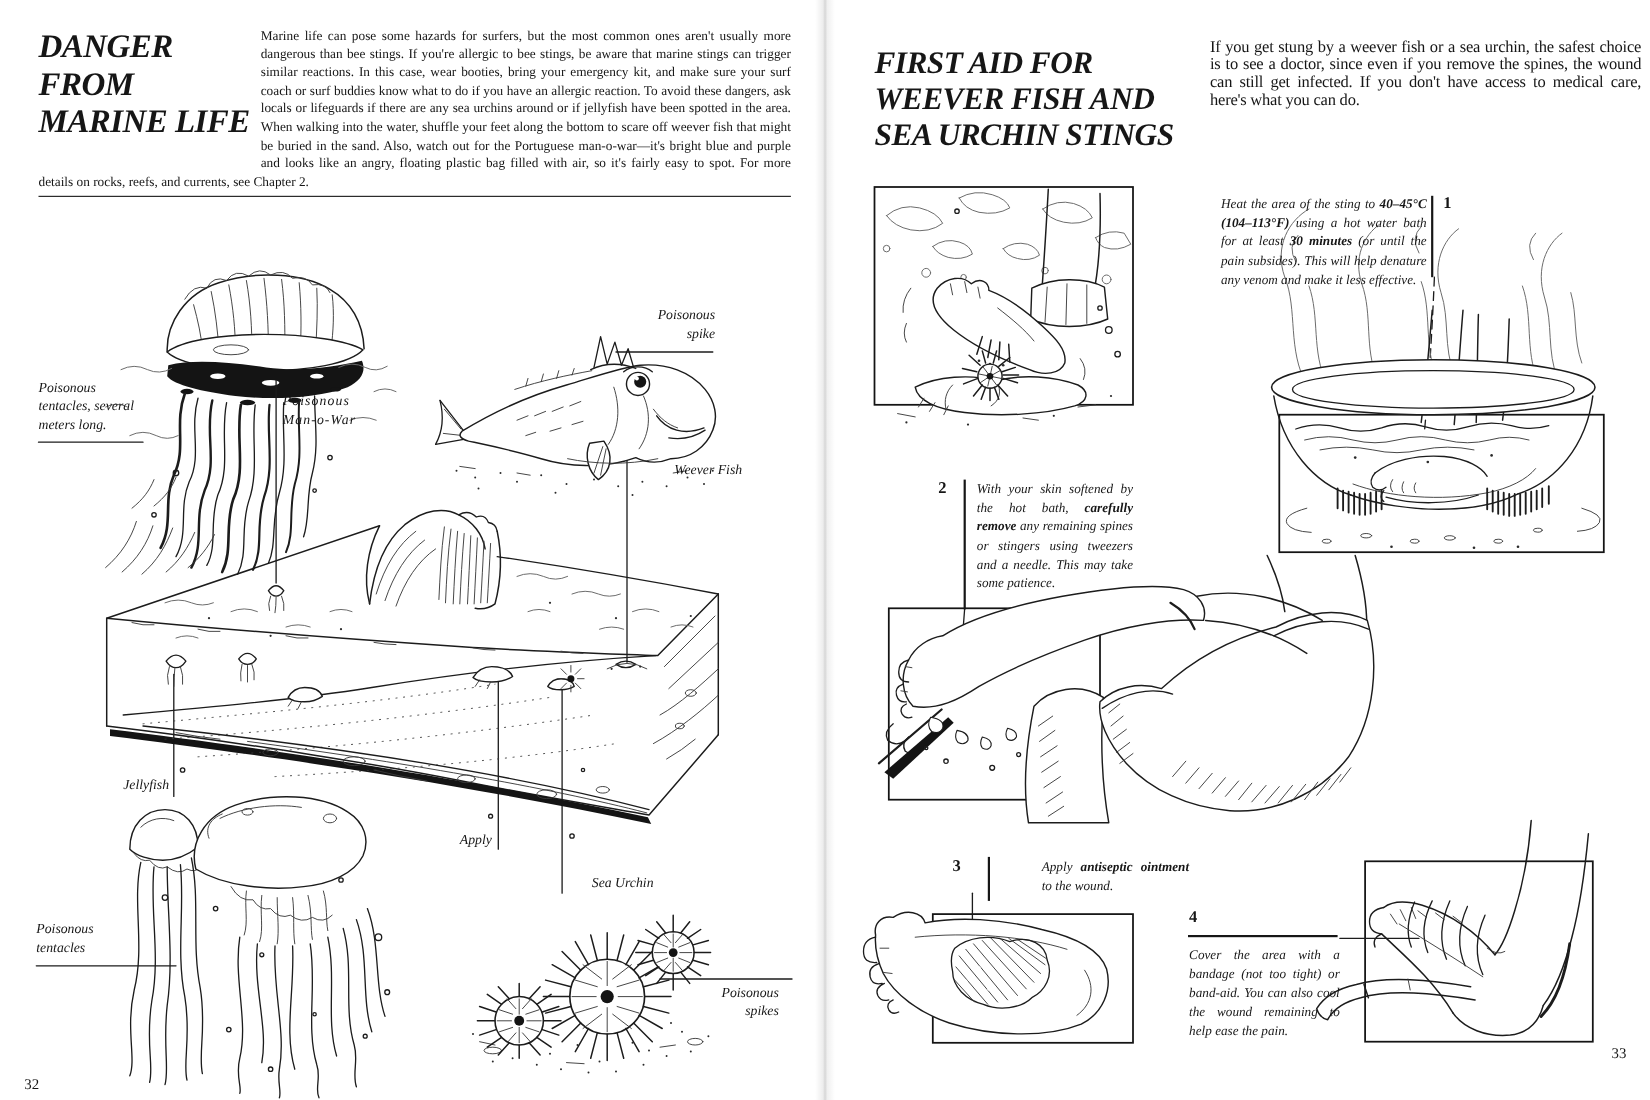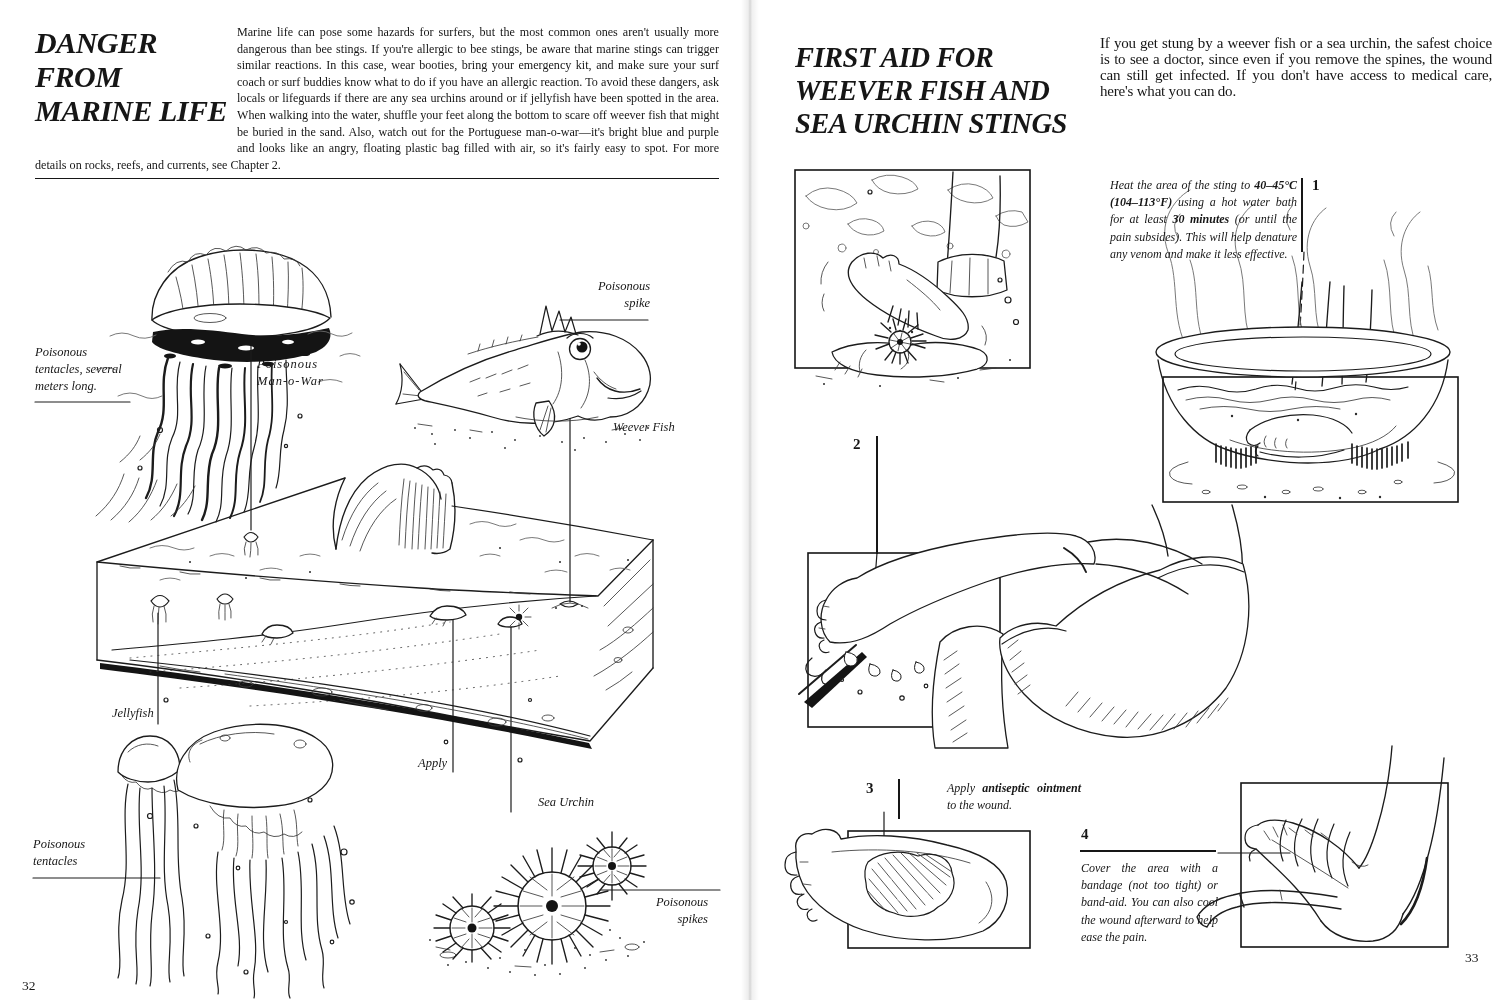--- a/index.html
+++ b/index.html
@@ -449,25 +449,26 @@
       <path class="thin" d="M1280,890 l2,10"></path>
     </g>
   </svg>
 
   <p class="stept" style="left:1110px;top:177px;width:187px;"><span>Heat the area of the sting to </span><span style="font-weight: bold;">40–45°C (104–113°F)</span><span> using a hot water bath for at least </span><span style="font-weight: bold;">30 minutes</span><span> (or until the pain subsides). This will help denature any venom and make it less effective.</span></p>
   <div class="bar" style="left:1301px;top:178px;height:74px;"></div>
   <div class="stepnum" style="left:1312px;top:177px;">1</div>
 
   <div class="stepnum" style="left:853px;top:436px;">2</div>
   <div class="bar" style="left:876px;top:436px;height:118px;"></div>
+  <p class="stept" style="left:888px;top:436px;width:142px;"><span>With your skin softened by the hot bath, </span><span style="font-weight: bold;">carefully remove</span><span> any remaining spines or stingers using tweezers and a needle. This may take some patience.</span></p>
 
   <div class="stepnum" style="left:866px;top:780px;">3</div>
   <div class="bar" style="left:898px;top:779px;height:40px;"></div>
   <p class="stept" style="left:912px;top:780px;width:134px;margin-left:35px;"><span>Apply </span><span style="font-weight: bold;">antiseptic ointment</span><span> to the wound.</span></p>
 
   <div class="stepnum" style="left:1081px;top:826px;">4</div>
   <div class="hrule" style="left:1080px;top:850px;width:136px;"></div>
-  <p class="stept" style="left:1081px;top:860px;width:137px;"><span>Cover the area with a bandage (not too tight) or band-aid. You can also cool the wound afterward to help ease the pain.</span></p>
+  <p class="stept" style="left:1081px;top:860px;width:137px;"><span>Cover the area with a bandage (not too tight) or band-aid. You can also cool the wound remaining to help ease the pain.</span></p>
 
   <div class="pagenum" style="left:1465px;top:950px;">33</div>
 
   <div class="gutter"></div>
 </div>
 
 </body></html>

